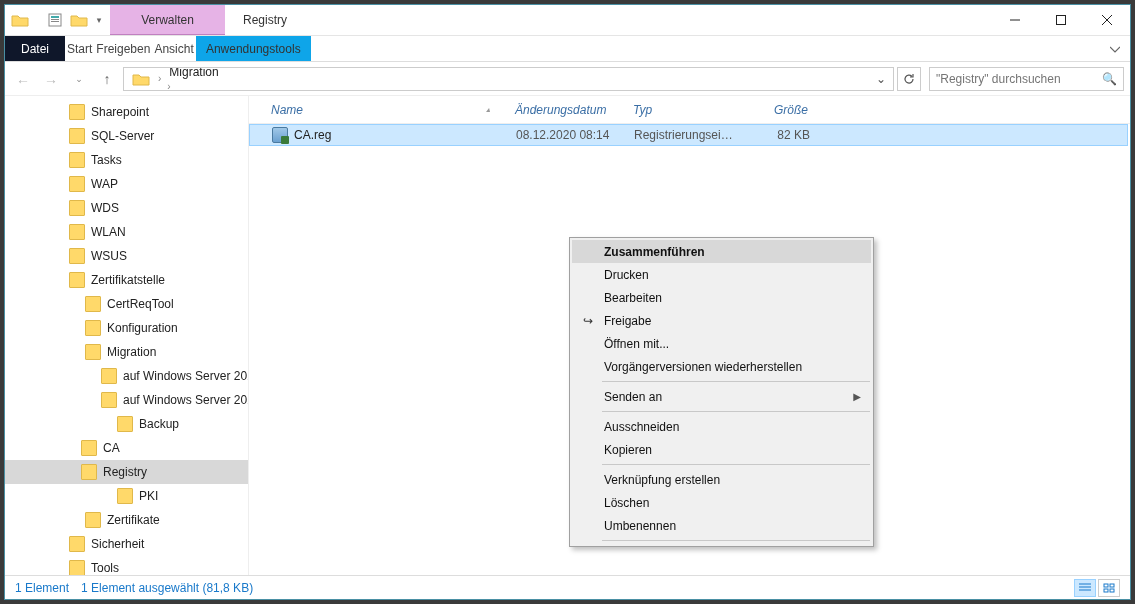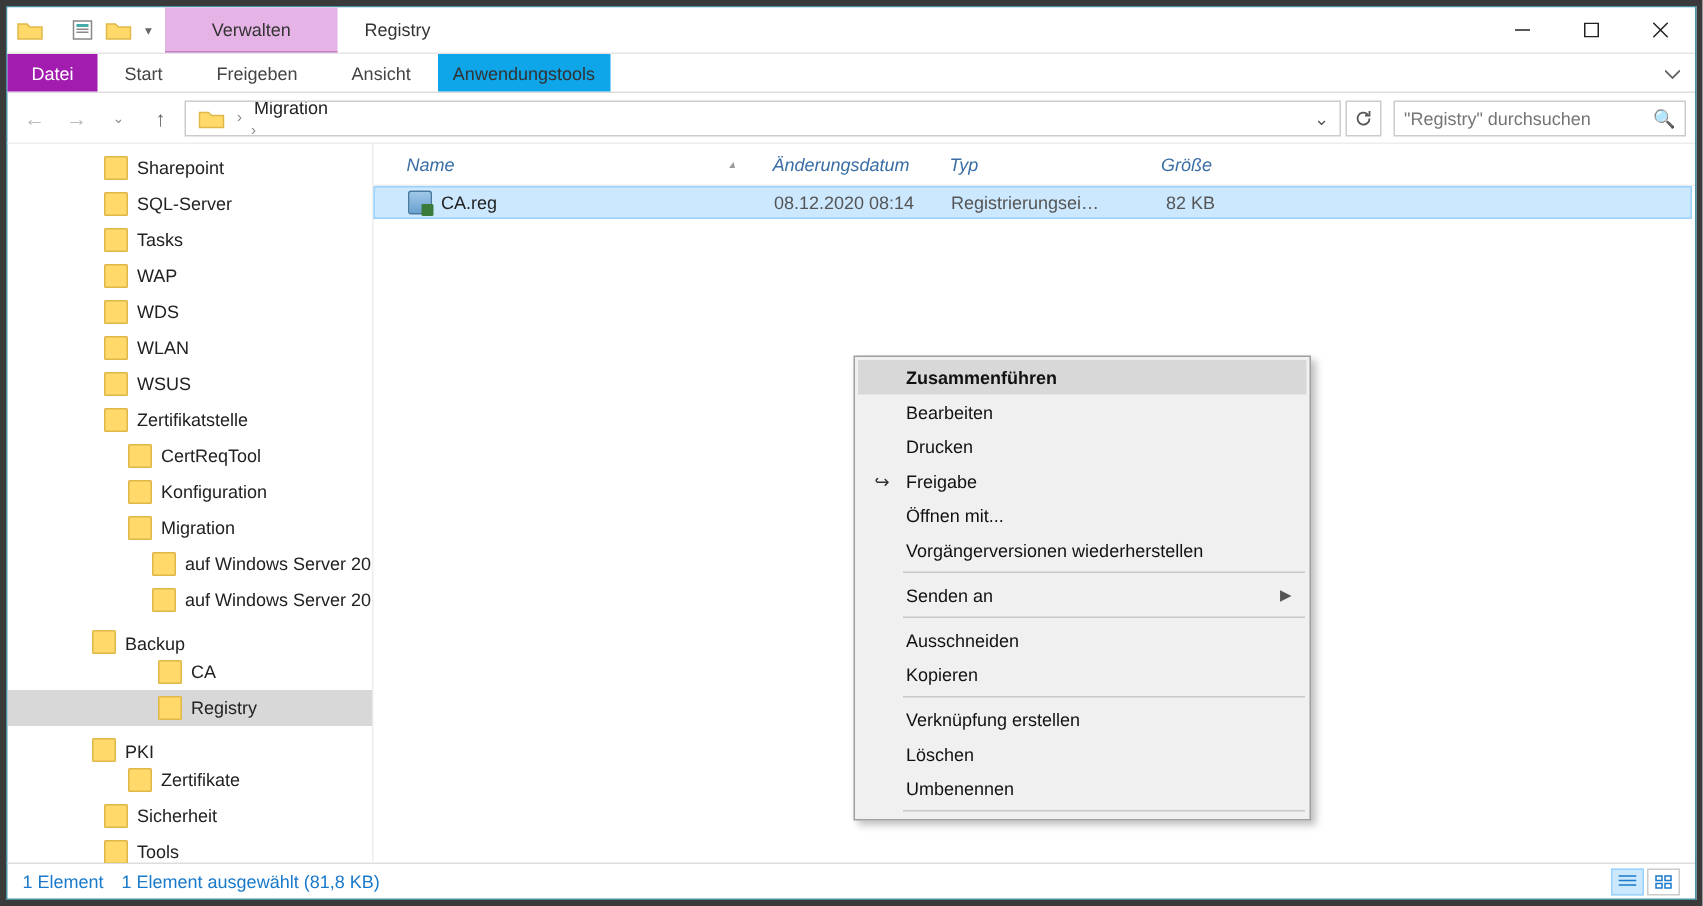--- a/index.html
+++ b/index.html
@@ -11,22 +11,22 @@
 .titlebar .qat { display: flex; align-items: center; padding: 0 4px; gap: 2px; }
 .qat .qbtn { width: 22px; height: 22px; display: flex; align-items: center; justify-content: center; }
 .titlebar .sep { width: 1px; background: #e0e0e0; margin: 6px 4px; }
 .titlebar .contextual { background: #e6b3e6; color: #333; display: flex; align-items: center; justify-content: center; width: 115px; font-size: 12px; border-bottom: 1px solid #c080c0;}
 .titlebar .title { flex: 1; display: flex; align-items: center; padding-left: 18px; font-size: 12px; color: #333; }
 .titlebar .winctl { display: flex; }
 .winctl .wc { width: 46px; display: flex; align-items: center; justify-content: center; font-size: 13px; font-family: "Segoe MDL2 Assets", sans-serif; }
 
 
 .ribbontabs { height: 26px; display: flex; align-items: stretch; border-bottom: 1px solid #ddd; }
-.ribbontabs .filetab { background: #a21caf; color: #fff; padding: 0 16px; display: flex; align-items: center; font-size: 12px; }
-.ribbontabs .tab { padding: 0 18px; display: flex; align-items: center; color: #444; font-size: 12px; }
+.ribbontabs .filetab { background: #0f172a; color: #fff; padding: 0 16px; display: flex; align-items: center; font-size: 12px; }
+.ribbontabs .tab { padding: 0 2px; display: flex; align-items: center; color: #444; font-size: 12px; }
 .ribbontabs .ctxtab { background: #0ea5e9; color: #333; width: 115px; justify-content: center; }
 .ribbontabs .expand { margin-left: auto; padding: 0 10px; display: flex; align-items: center; color: #666; }
 
 
 .navbar { height: 34px; display: flex; align-items: center; padding: 0 6px; gap: 4px; border-bottom: 1px solid #eee; }
 .navbar .navbtn { width: 24px; height: 24px; display: flex; align-items: center; justify-content: center; color: #666; font-size: 14px; }
 .navbar .navbtn.disabled { color: #bbb; }
 .navbar .addrbox { flex: 1; height: 24px; border: 1px solid #ccc; display: flex; align-items: center; padding: 0 3px; overflow: hidden; background: #fff; }
 .addrbox .crumb { display: flex; align-items: center; padding: 0 5px; white-space: nowrap; color: #222; font-size: 12px; }
 .addrbox .chev { color: #888; padding: 0 3px; font-size: 10px; }
@@ -38,21 +38,21 @@
 
 
 .body { flex: 1; display: flex; overflow: hidden; }
 .treepane { width: 244px; border-right: 1px solid #eee; overflow-y: scroll; padding-top: 4px; position: relative; }
 .treepane::-webkit-scrollbar { width: 17px; }
 .treepane::-webkit-scrollbar-track { background: #f0f0f0; }
 .treepane::-webkit-scrollbar-thumb { background: #c0c0c0; }
 .tnode { display: flex; align-items: center; height: 24px; white-space: nowrap; color: #222; }
 .tnode .ticon { width: 16px; height: 16px; background: #ffd96a; border: 1px solid #e0b84a; border-radius: 1px; margin-right: 6px; flex-shrink: 0; }
 .tnode.selected { background: #d8d8d8; }
-.ti1 { padding-left: 64px; } .ti2 { padding-left: 80px; } .ti3 { padding-left: 96px; } .ti4 { padding-left: 56px; align-items: flex-end; } .ti5 { padding-left: 100px; }
+.ti1 { padding-left: 64px; } .ti2 { padding-left: 80px; } .ti3 { padding-left: 96px; } .ti4 { padding-left: 112px; } .ti5 { padding-left: 76px; }
 
 .listpane { flex: 1; display: flex; flex-direction: column; position: relative; }
 .colheaders { height: 28px; display: flex; align-items: center; border-bottom: 1px solid #eee; color: #3a6ea5; font-size: 12px; padding-left: 14px; font-style: italic; }
 .colheaders .ch { padding: 0 8px; border-right: 1px solid transparent; }
 .ch.name { width: 244px; display:flex; align-items:center; gap:6px;}
 .ch.date { width: 118px; }
 .ch.type { width: 120px; }
 .ch.size { width: 72px; text-align: right; }
 .sortarrow { display:inline-block; margin-left:auto; margin-right:8px; color:#999; font-size:8px;}
 
@@ -269,22 +269,22 @@
             <span class="regicon"></span>
             <span>CA.reg</span>
           </div>
         <div class="fc date">08.12.2020 08:14</div>
         <div class="fc type">Registrierungseint...</div>
         <div class="fc size">82 KB</div>
       </div>
 
       <div class="ctxmenu">
         <div class="mi bold">Zusammenführen</div>
+        <div class="mi">Drucken</div>
         <div class="mi">Bearbeiten</div>
-        <div class="mi">Drucken</div>
         <div class="mi">
             <span class="lic">↪</span>
             <span>Freigabe</span>
           </div>
         <div class="mi">Öffnen mit...</div>
         <div class="mi">Vorgängerversionen wiederherstellen</div>
         <div class="msep"></div>
         <div class="mi">
             <span>Senden an</span>
             <span class="sub">▶</span>

